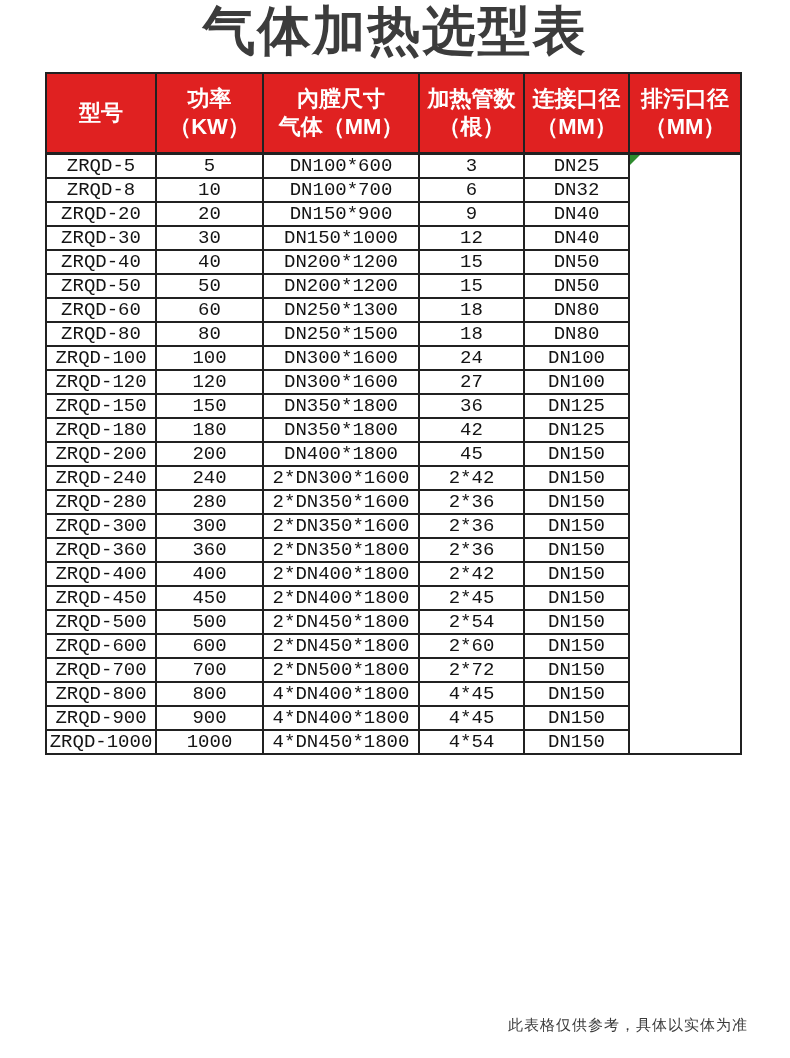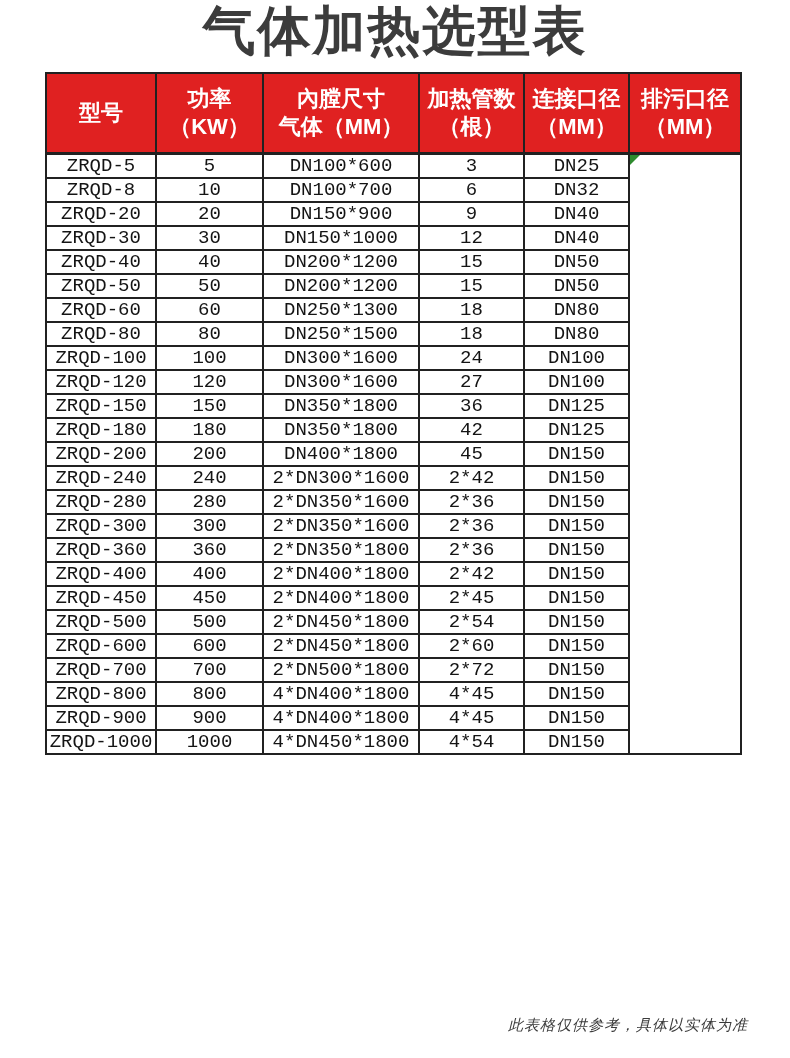--- a/index.html
+++ b/index.html
@@ -76,21 +76,20 @@
     border-top: 10px solid #2e8b2e;
     border-right: 10px solid transparent;
   }
   .footnote {
     position: absolute;
     top: 1016px;
     right: 42px;
     font-size: 15px;
     color: #3a3a3a;
     letter-spacing: 1px;
-    font-style: italic;
   }
 </style>
 </head>
 <body>
 
 <h1 class="page-title">气体加热选型表</h1>
 
 <table class="spec-table">
   <colgroup>
     <col class="c0">

